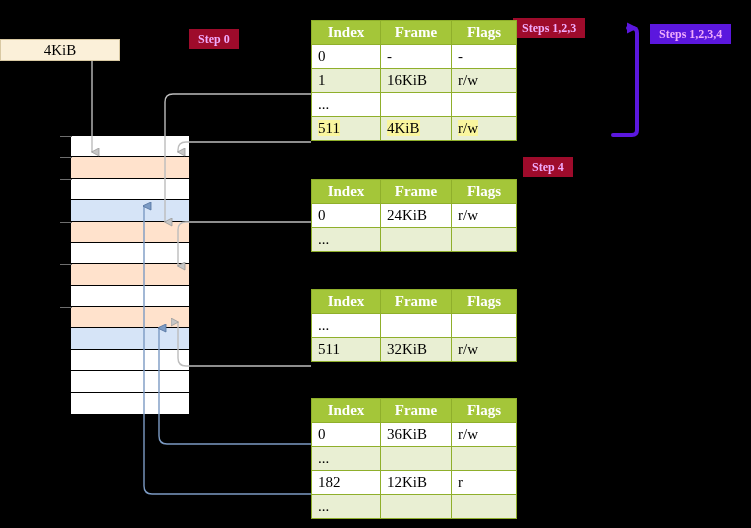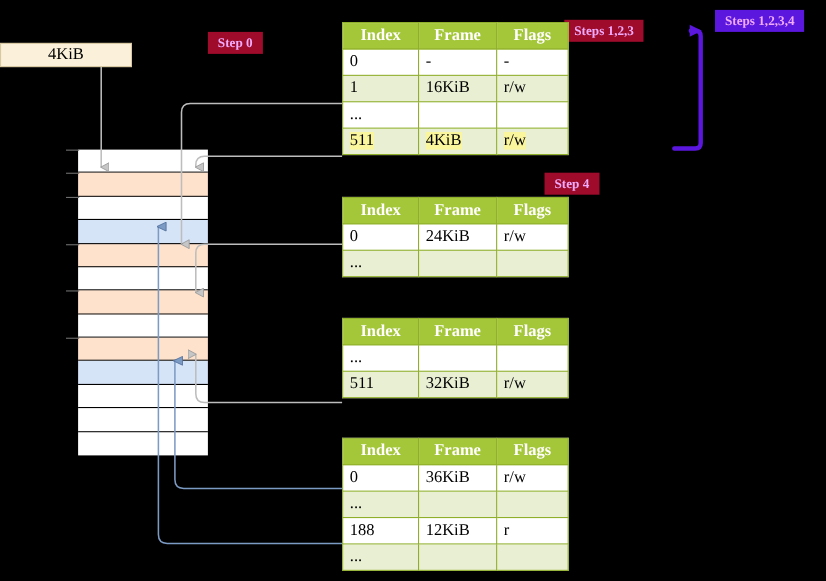--- a/index.html
+++ b/index.html
@@ -35,22 +35,22 @@
     font-size:12px;
     color:#f0abfc;
     white-space:nowrap;
     box-sizing:border-box;
     font-weight:bold;
   }
   .badge-red{background:#9E0B2B;}
   .badge-blue{background:#5B17DE;}
   #badge-step0{left:189px;top:29px;}
   #badge-steps123{left:513px;top:18px;}
-  #badge-steps1234{left:650px;top:9px;}
-  #badge-step4{left:495px;top:157px;}
+  #badge-steps1234{left:650px;top:24px;}
+  #badge-step4{left:523px;top:157px;}
 
   
   #memory-grid{
     left:70px;top:135px;width:120px;height:280px;
     border:1px solid #000000;
     box-sizing:border-box;
   }
   #memory-grid .mrow{
     width:100%;
     box-sizing:border-box;
@@ -225,21 +225,21 @@
           <td class="col-idx">0</td>
           <td class="col-frm">36KiB</td>
           <td class="col-flg">r/w</td>
         </tr>
         <tr class="row-tint">
           <td class="col-idx">...</td>
           <td class="col-frm">&nbsp;</td>
           <td class="col-flg">&nbsp;</td>
         </tr>
         <tr class="row-white">
-          <td class="col-idx">188</td>
+          <td class="col-idx">182</td>
           <td class="col-frm">12KiB</td>
           <td class="col-flg">r</td>
         </tr>
         <tr class="row-tint">
           <td class="col-idx">...</td>
           <td class="col-frm">&nbsp;</td>
           <td class="col-flg">&nbsp;</td>
         </tr>
       </tbody>
     </table>

